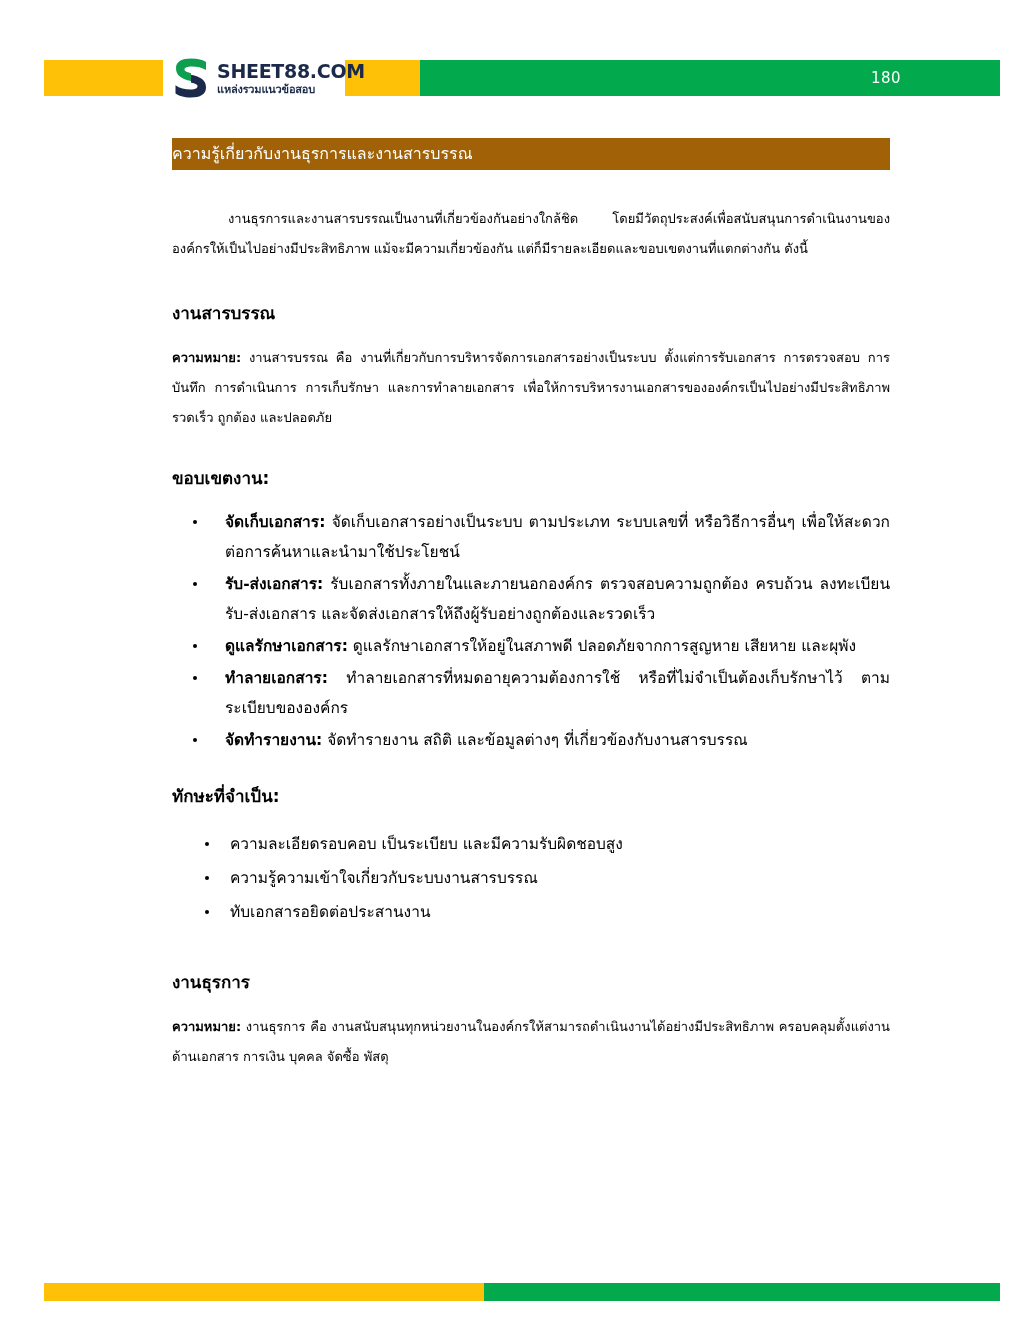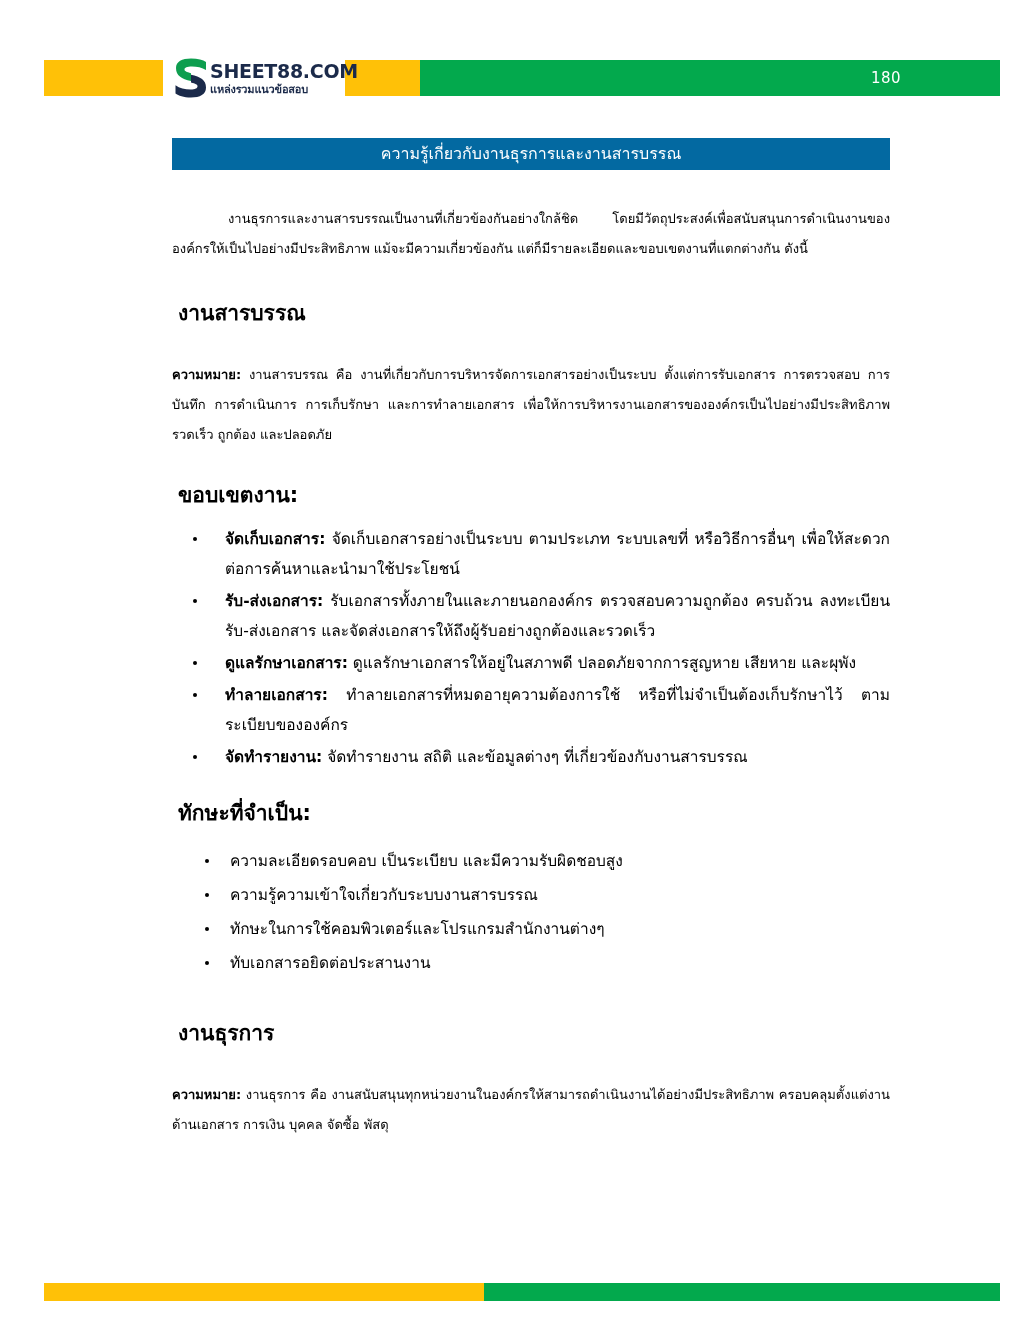--- a/index.html
+++ b/index.html
@@ -62,20 +62,21 @@
 
   
   .logo {
     position: absolute;
     left: 172px;
     top: 52px;
     width: 180px;
     height: 52px;
     display: flex;
     align-items: center;
+    gap: 7px;
   }
   .logo-mark {
     width: 38px;
     height: 40px;
     flex: 0 0 38px;
   }
   .logo-text {
     display: flex;
     flex-direction: column;
     justify-content: center;
@@ -101,48 +102,47 @@
 
   
   .content {
     position: absolute;
     left: 172px;
     top: 138px;
     width: 718px;
   }
 
   .title-bar {
-    background: #0369a1;
+    background: #a16207;
     color: #ffffff;
     height: 32px;
     line-height: 32px;
-    text-align: center;
     font-size: 16px;
     font-weight: normal;
   }
 
   .para {
     font-size: 13px;
     line-height: 30px;
     text-align: justify;
     margin: 0;
   }
   .para.first {
     margin-top: 34px;
     text-indent: 56px;
   }
   .para.gap {
-    margin-top: 32px;
+    margin-top: 15px;
   }
 
   .section-head {
-    font-size: 21px;
+    font-size: 17px;
     font-weight: bold;
     line-height: 30px;
-    margin: 6px;
+    margin: 0;
   }
   .section-head.top-gap { margin-top: 34px; }
   .section-head.scope-gap { margin-top: 30px; }
   .section-head.skills-gap { margin-top: 26px; }
   .section-head.admin-gap { margin-top: 40px; }
 
   .lead { font-weight: bold; }
 
   ul.bullets {
     list-style: none;
@@ -244,21 +244,20 @@
     <li><span class="lead">ดูแลรักษาเอกสาร:</span><span> ดูแลรักษาเอกสารให้อยู่ในสภาพดี ปลอดภัยจากการสูญหาย เสียหาย และผุพัง</span></li>
     <li><span class="lead">ทำลายเอกสาร:</span><span> ทำลายเอกสารที่หมดอายุความต้องการใช้ หรือที่ไม่จำเป็นต้องเก็บรักษาไว้ ตามระเบียบขององค์กร</span></li>
     <li><span class="lead">จัดทำรายงาน:</span><span> จัดทำรายงาน สถิติ และข้อมูลต่างๆ ที่เกี่ยวข้องกับงานสารบรรณ</span></li>
   </ul>
 
   <p class="section-head skills-gap">ทักษะที่จำเป็น:</p>
 
   <ul class="bullets skills">
     <li>ความละเอียดรอบคอบ เป็นระเบียบ และมีความรับผิดชอบสูง</li>
     <li>ความรู้ความเข้าใจเกี่ยวกับระบบงานสารบรรณ</li>
-    <li>ทักษะในการใช้คอมพิวเตอร์และโปรแกรมสำนักงานต่างๆ</li>
     <li>ทับเอกสารอยิดต่อประสานงาน</li>
   </ul>
 
   <p class="section-head admin-gap">งานธุรการ</p>
 
   <p class="para gap"><span class="lead">ความหมาย:</span><span> งานธุรการ คือ งานสนับสนุนทุกหน่วยงานในองค์กรให้สามารถดำเนินงานได้อย่างมีประสิทธิภาพ ครอบคลุมตั้งแต่งานด้านเอกสาร การเงิน บุคคล จัดซื้อ พัสดุ</span></p>
 
 </div>
 
 <div class="footer">

